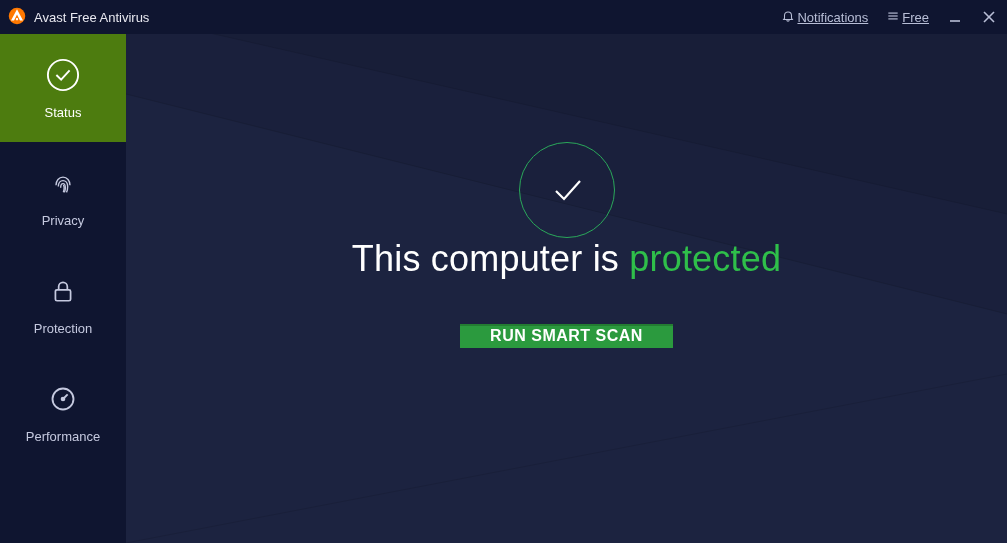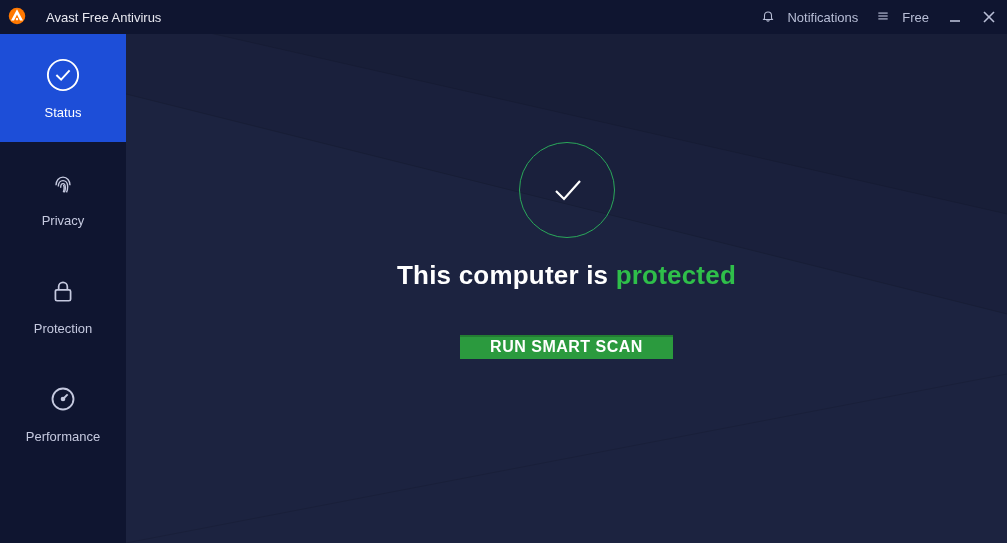--- a/index.html
+++ b/index.html
@@ -2,47 +2,47 @@
 <html><head>
 <meta charset="utf-8">
 <style>
   * { box-sizing: border-box; margin: 0; padding: 0; }
   html, body { width: 1007px; height: 543px; font-family: "Segoe UI", Arial, sans-serif; overflow: hidden; }
   .window { width: 1007px; height: 543px; background: #1c2340; display: flex; flex-direction: column; }
   .titlebar {
     height: 34px; background: #0f1530; display: flex; align-items: center;
     color: #e8e8f0; padding: 0 10px 0 8px; font-size: 13px;
   }
-  .titlebar .left { display: flex; align-items: center; gap: 20px; }
+  .titlebar .left { display: flex; align-items: center; gap: 8px; }
   .titlebar .right { margin-left: auto; display: flex; align-items: center; gap: 18px; }
   .logo { width: 18px; height: 18px; }
-  .tb-item { display: flex; align-items: center; gap: 12px; color: #b8bed6; cursor: pointer; font-size: 13px; }
+  .tb-item { display: flex; align-items: center; gap: 2px; color: #b8bed6; cursor: pointer; font-size: 13px; text-decoration: underline; }
   .tb-icon { width: 14px; height: 14px; }
   .win-btn { width: 16px; height: 16px; cursor: pointer; display: flex; align-items: center; justify-content: center; }
   .content { flex: 1; display: flex; min-height: 0; }
   .sidebar { width: 126px; background: #0f1530; display: flex; flex-direction: column; }
   .side-item {
     height: 108px; display: flex; flex-direction: column; align-items: center; justify-content: center;
     gap: 12px; color: #c5c9df; font-size: 13px; cursor: pointer;
   }
-  .side-item.active { background: #1d4ed8; color: #ffffff; }
+  .side-item.active { background: #4d7c0f; color: #ffffff; }
   .side-item .icon-wrap { width: 36px; height: 36px; display:flex; align-items:center; justify-content:center; }
   .main {
     flex: 1; position: relative; background: #1c2340; overflow: hidden;
     display:flex; flex-direction:column; align-items:center; justify-content:flex-start;
   }
   .main .diag {
     position:absolute; inset:0; pointer-events:none;
   }
   .check-circle {
     margin-top: 108px; width: 96px; height: 96px; border-radius: 50%;
     border: 1.5px solid #2aa85a; display:flex; align-items:center; justify-content:center;
     z-index:1;
   }
-  .headline { margin-top: 22px; font-size: 26px; font-weight: 700; color: #ffffff; z-index:1; letter-spacing: 0.2px;}
+  .headline { font-size: 36px; font-weight: 400; color: #ffffff; z-index:1; letter-spacing: 0.2px;}
   .headline .green { color: #2fbf4a; }
   .scan-btn {
     margin-top: 44px; background:#2b9a3e; color:#ffffff; font-weight:700; font-size:16px;
     letter-spacing: 0.5px; border:none; padding: 3px 30px; cursor:pointer; z-index:1;
     box-shadow: 0 2px 0 #237d32 inset;
   }
 </style>
 </head>
 <body>
 

